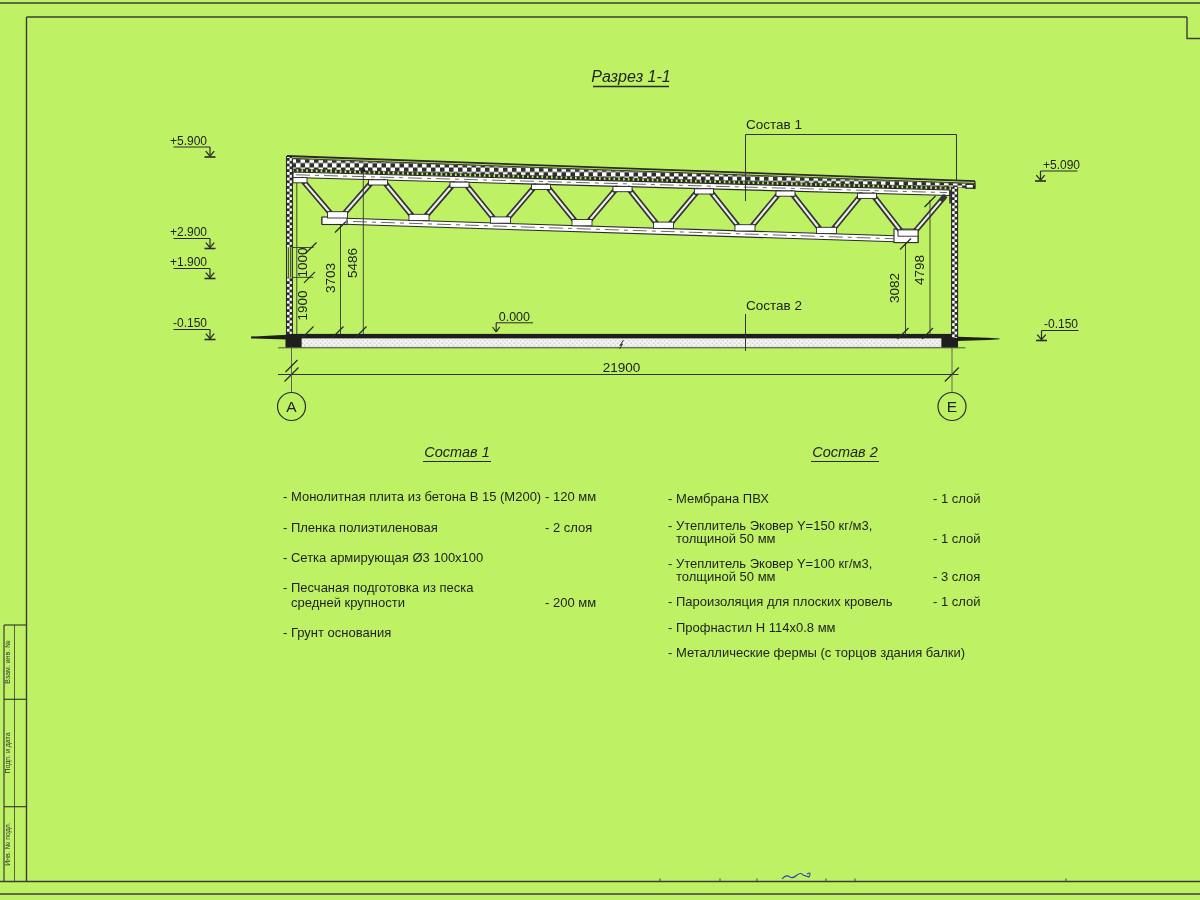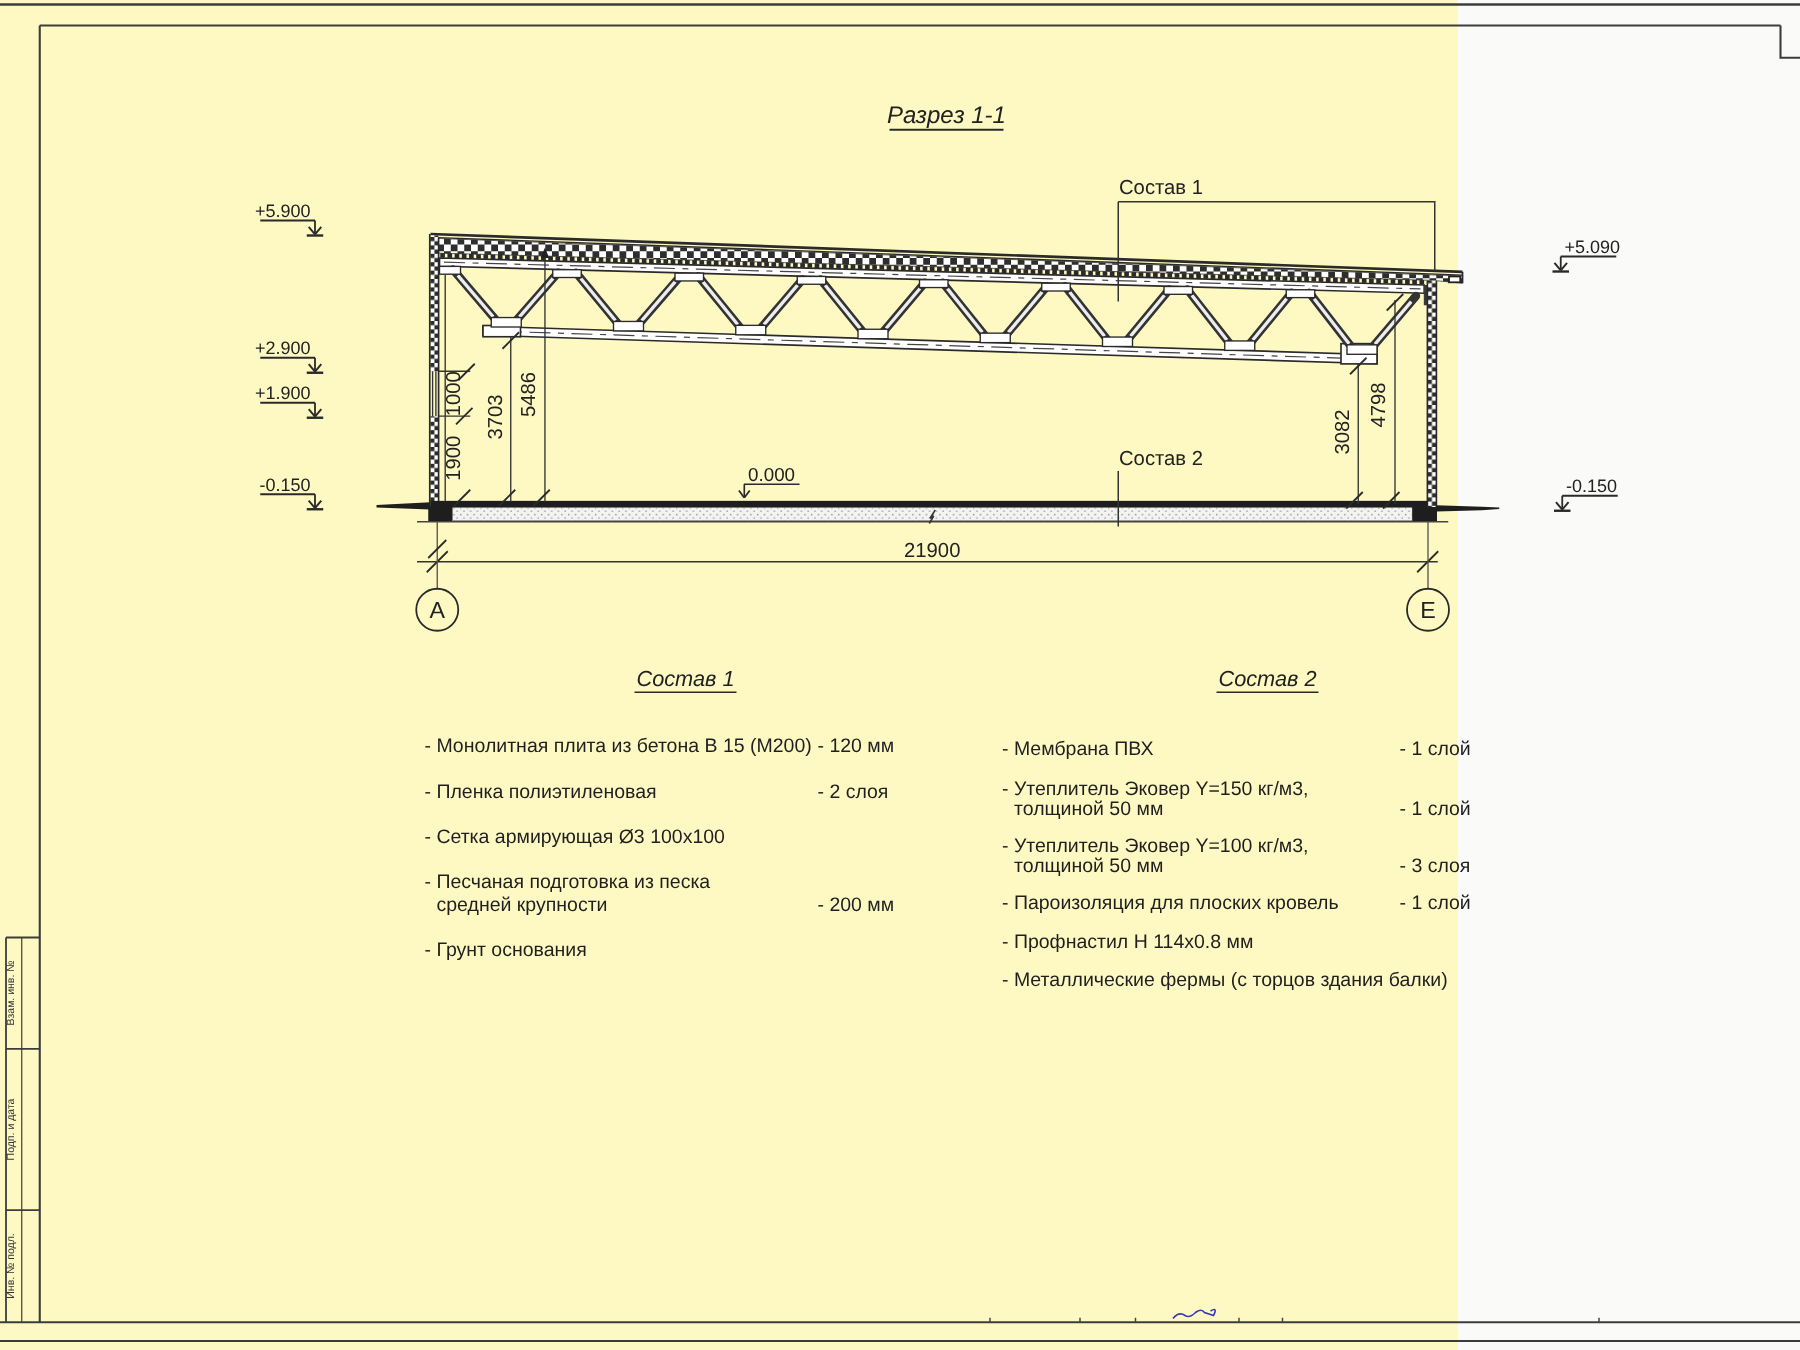--- a/index.html
+++ b/index.html
@@ -1,15 +1,15 @@
 <!DOCTYPE html>
 <html><head><meta charset="utf-8"><title>Разрез 1-1</title>
 <style>
 html,body{margin:0;padding:0;background:#fafaf9;}
-#sheet{width:972px;height:900px;position:relative;background:#fef9c3;}
+#sheet{width:1200px;height:900px;position:relative;background:#bef264;}
 </style></head>
 <body>
 
 <div id="sheet">
 <svg width="1200" height="900" viewBox="0 0 1200 900">
 <defs>
 <pattern id="chk" x="287" y="158.5" width="9" height="9" patternUnits="userSpaceOnUse">
 <rect width="9" height="9" fill="#fff"></rect>
 <rect x="0" y="0" width="4.5" height="4.5" fill="#2e2e2e"></rect>
 <rect x="4.5" y="4.5" width="4.5" height="4.5" fill="#2e2e2e"></rect>

